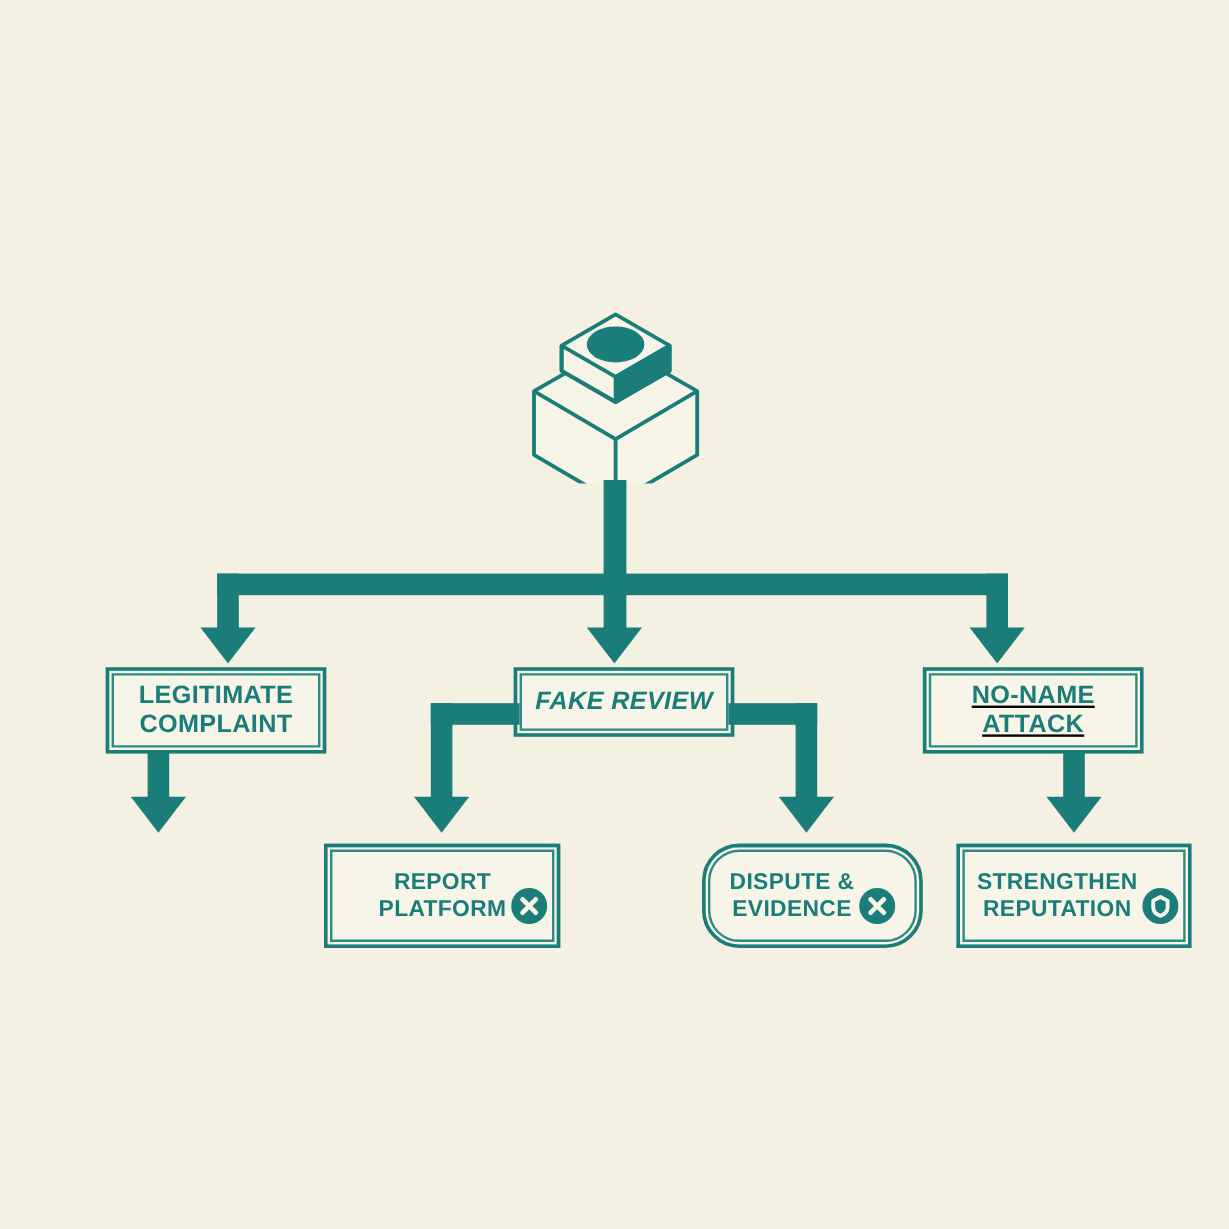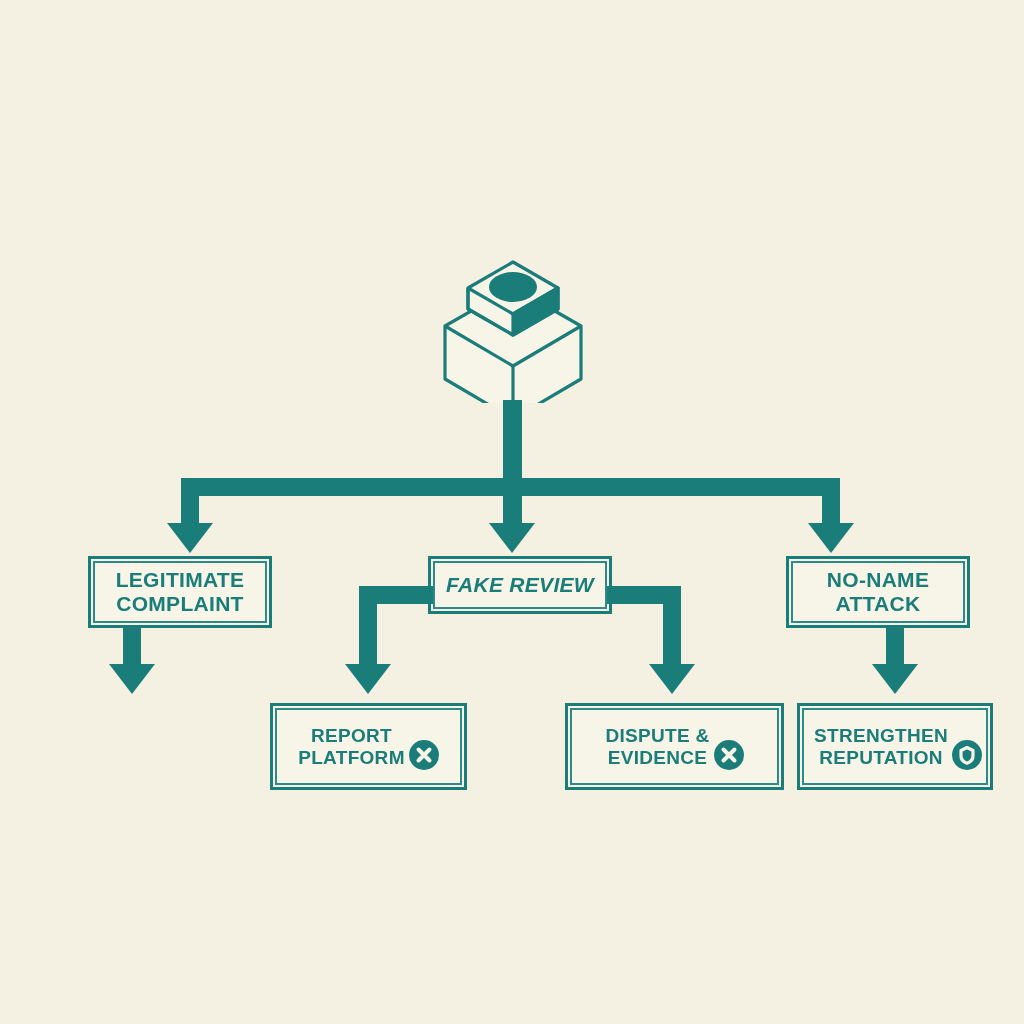--- a/index.html
+++ b/index.html
@@ -112,53 +112,53 @@
 
   <div class="node tier1" style="left:88px; top:556px; width:184px; height:72px;align-items:center;">
     <span class="node-label">LEGITIMATE
 COMPLAINT</span>
   </div>
 
   <div class="node tier1" style="left:428px; top:556px; width:184px; height:58px;font-style:italic;">
     <span class="node-label">FAKE REVIEW</span>
   </div>
 
-  <div class="node tier1" style="left:786px; top:556px; width:184px; height:72px;">
+  <div class="node tier1" style="left:769px; top:556px; width:184px; height:72px;text-decoration:underline;">
     <span class="node-label">NO-NAME
 ATTACK</span>
   </div>
 
   <div class="bar" style="left:123px; top:627px; width:18px; height:40px;"></div>
   <div class="arrowhead" style="left:109px; top:664px;"></div>
 
   <div class="bar" style="left:359px; top:586px; width:74px; height:18px;"></div>
   <div class="bar" style="left:359px; top:586px; width:18px; height:82px;"></div>
   <div class="arrowhead" style="left:345px; top:664px;"></div>
 
   <div class="bar" style="left:607px; top:586px; width:74px; height:18px;"></div>
   <div class="bar" style="left:663px; top:586px; width:18px; height:82px;"></div>
   <div class="arrowhead" style="left:649px; top:664px;"></div>
 
   <div class="bar" style="left:886px; top:627px; width:18px; height:40px;"></div>
   <div class="arrowhead" style="left:872px; top:664px;"></div>
 
 
-  <div class="node tier2" style="left:270px; top:703px; width:197px; height:87px;">
+  <div class="node tier2" style="left:270px; top:703px; width:197px; height:87px;justify-content:flex-end;">
     <div class="node-inner">
       <span class="node-label">REPORT
 PLATFORM</span>
       <span class="badge">
         <svg width="30" height="30" viewBox="0 0 30 30">
           <path d="M9.5 9.5 L20.5 20.5 M20.5 9.5 L9.5 20.5" fill="none" stroke="#f7f4e8" stroke-width="4" stroke-linecap="round"></path>
         </svg>
       </span>
     </div>
   </div>
 
-  <div class="node tier2" style="left:565px; top:703px; width:219px; height:87px;">
+  <div class="node tier2" style="left:585px; top:703px; width:184px; height:87px;border-radius:31px;">
     <div class="node-inner">
       <span class="node-label">DISPUTE &amp;
 EVIDENCE</span>
       <span class="badge">
         <svg width="30" height="30" viewBox="0 0 30 30">
           <path d="M9.5 9.5 L20.5 20.5 M20.5 9.5 L9.5 20.5" fill="none" stroke="#f7f4e8" stroke-width="4" stroke-linecap="round"></path>
         </svg>
       </span>
     </div>
   </div>

